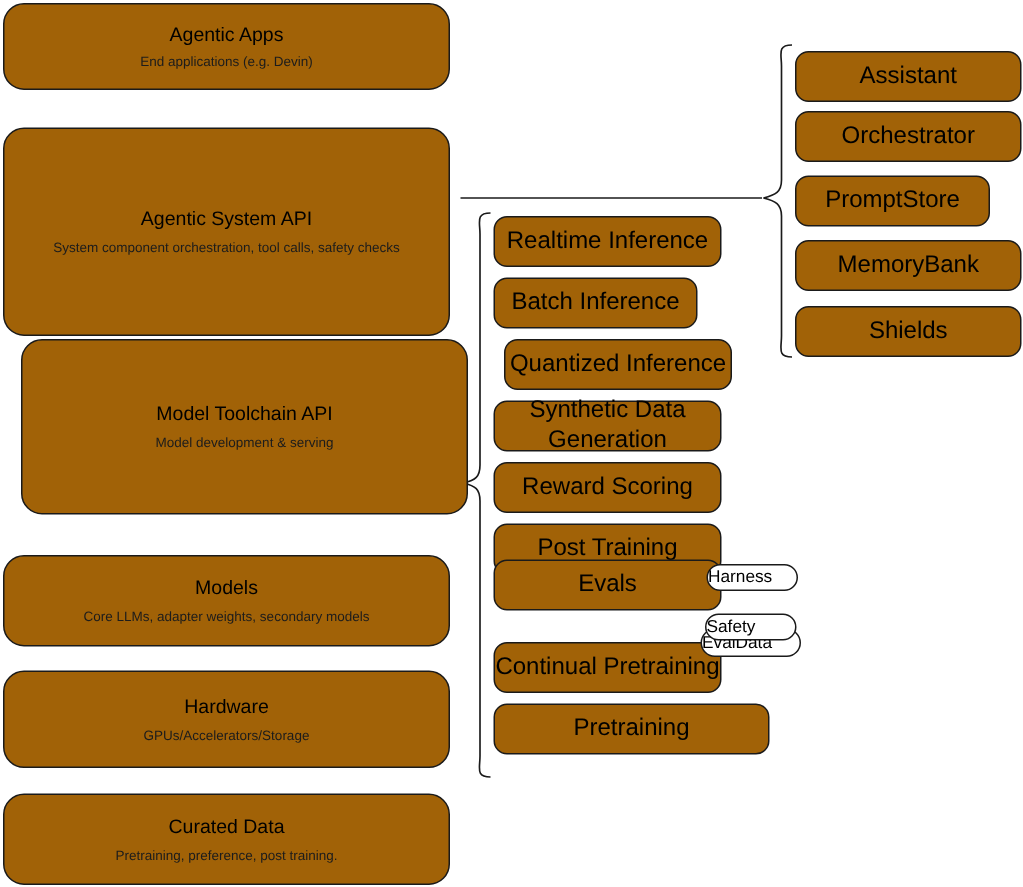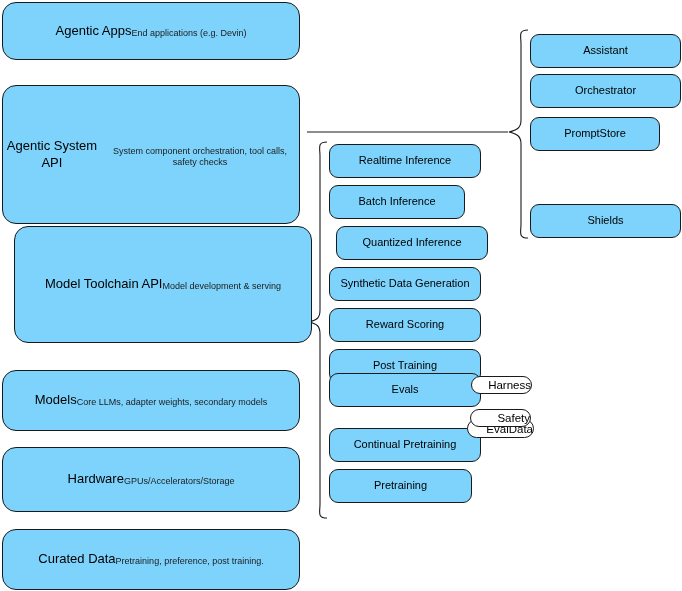--- a/index.html
+++ b/index.html
@@ -19,51 +19,51 @@
     position: absolute;
     left: 0; top: 0;
     width: 682px;
     height: 591px;
   }
   .box {
     position: absolute;
     box-sizing: border-box;
     border: 1px solid #1a1a1a;
     border-radius: 12px;
-    background: #7dd3fc;
+    background: #a16207;
     display: flex;
-    flex-direction: row;
+    flex-direction: column;
     align-items: center;
     justify-content: center;
     text-align: center;
     line-height: 1.25;
   }
   .box .title {
     font-size: 13px;
     color: #000000;
   }
   .box .subtitle {
     font-size: 9px;
     color: #1c1c1c;
     margin-top: 5px;
   }
   .layer-box { border-radius: 14px; }
   .small-box {
     border-radius: 9px;
   }
-  .small-box .title { font-size: 11px; }
+  .small-box .title { font-size: 16px; }
   .pill {
     position: absolute;
     box-sizing: border-box;
     border: 1px solid #1a1a1a;
     border-radius: 14px;
     background: #ffffff;
     display: flex;
     align-items: center;
-    justify-content: flex-end;
+    justify-content: flex-start;
     font-size: 11.5px;
     z-index: 5;
   }
   svg.conn {
     position: absolute;
     left: 0; top: 0;
     width: 682px;
     height: 591px;
     overflow: visible;
     pointer-events: none;
@@ -147,21 +147,21 @@
   </div>
   <div class="box small-box" style="left:329px; top:349px; width:152px; height:34px;">
     <div class="title">Post Training</div>
   </div>
   <div class="box small-box" style="left:329px; top:373px; width:152px; height:34px;text-align:center;">
     <div class="title">Evals</div>
   </div>
   <div class="box small-box" style="left:329px; top:428px; width:152px; height:34px;">
     <div class="title">Continual Pretraining</div>
   </div>
-  <div class="box small-box" style="left:329px; top:469px; width:143px; height:34px;">
+  <div class="box small-box" style="left:329px; top:469px; width:184px; height:34px;">
     <div class="title">Pretraining</div>
   </div>
 
   <div class="pill" style="left:471px; top:376px; width:61px; height:18px;">
     <span>Harness</span>
   </div>
   <div class="pill" style="left:467px; top:393px; width:67px; height:19px;margin-top:26px;">
     <span>EvalData</span>
   </div>
   <div class="pill" style="left:470px; top:409px; width:61px; height:18px;">
@@ -170,17 +170,20 @@
 
   <div class="box small-box" style="left:530px; top:34px; width:151px; height:34px;">
     <div class="title">Assistant</div>
   </div>
   <div class="box small-box" style="left:530px; top:74px; width:151px; height:34px;">
     <div class="title">Orchestrator</div>
   </div>
   <div class="box small-box" style="left:530px; top:117px; width:130px; height:34px;">
     <div class="title">PromptStore</div>
   </div>
+  <div class="box small-box" style="left:530px; top:160px; width:151px; height:34px;">
+    <div class="title">MemoryBank</div>
+  </div>
   <div class="box small-box" style="left:530px; top:204px; width:151px; height:34px;">
     <div class="title">Shields</div>
   </div>
 
 </div>
 
 </body></html>

